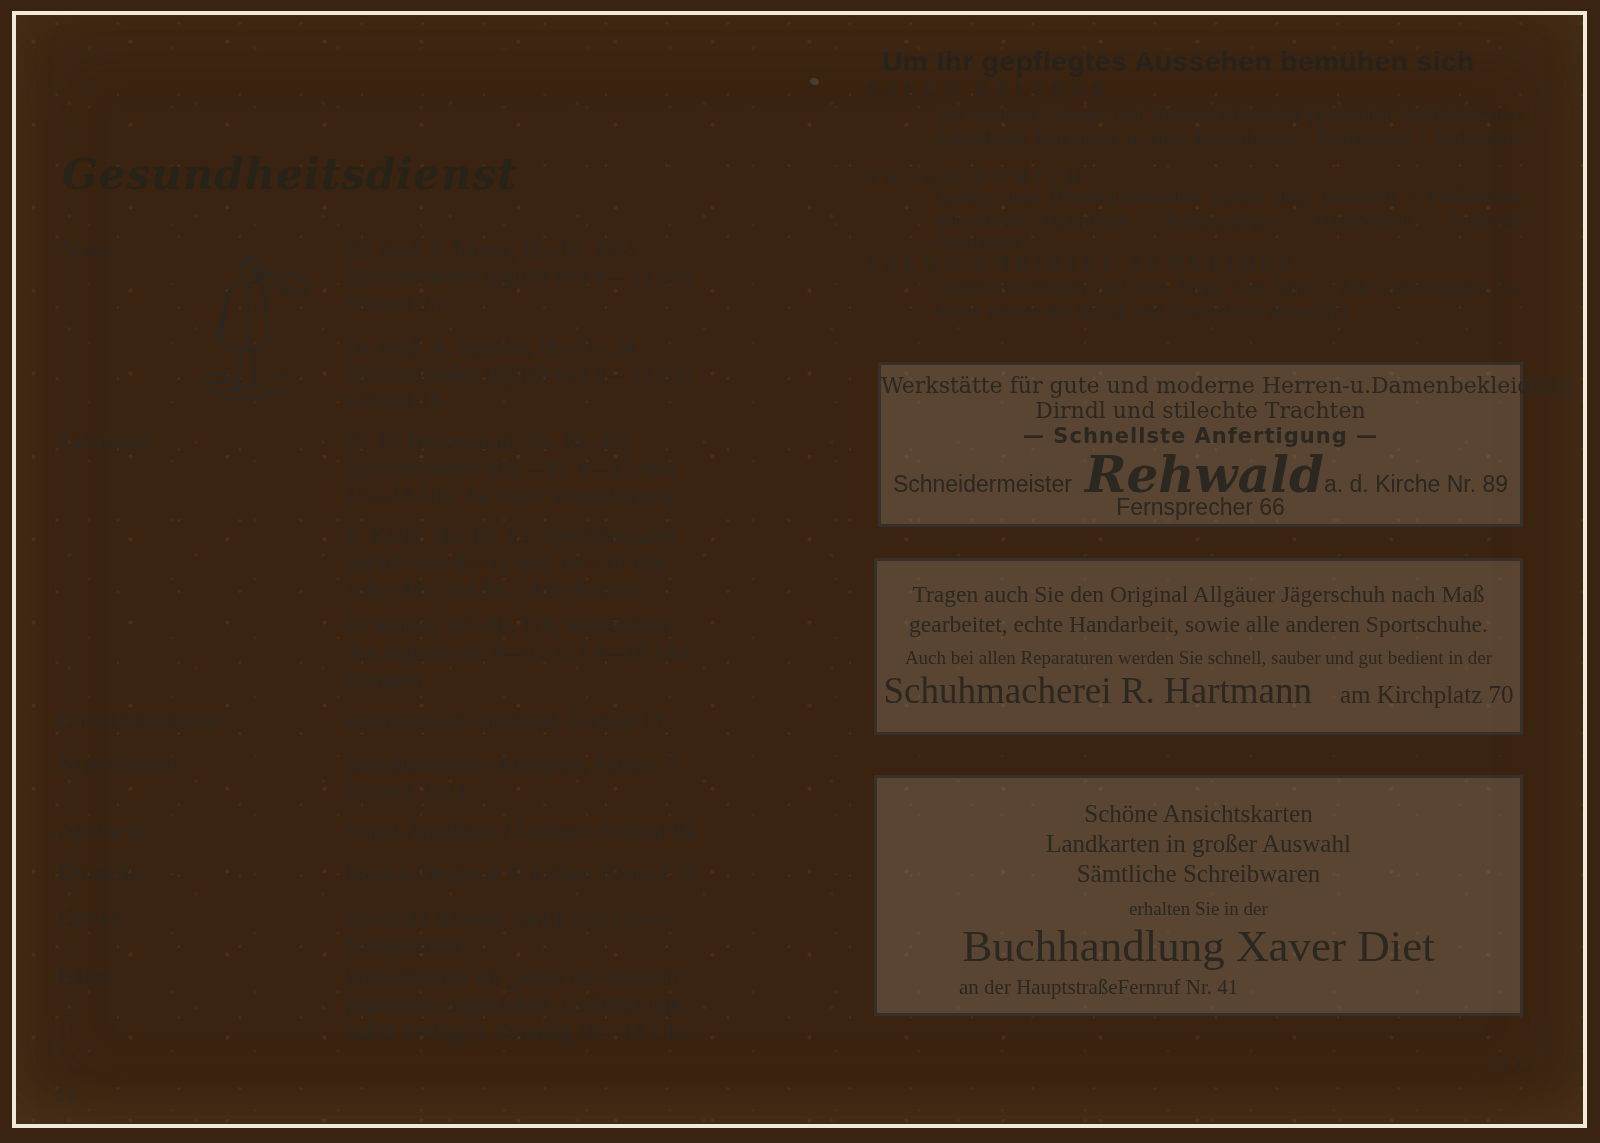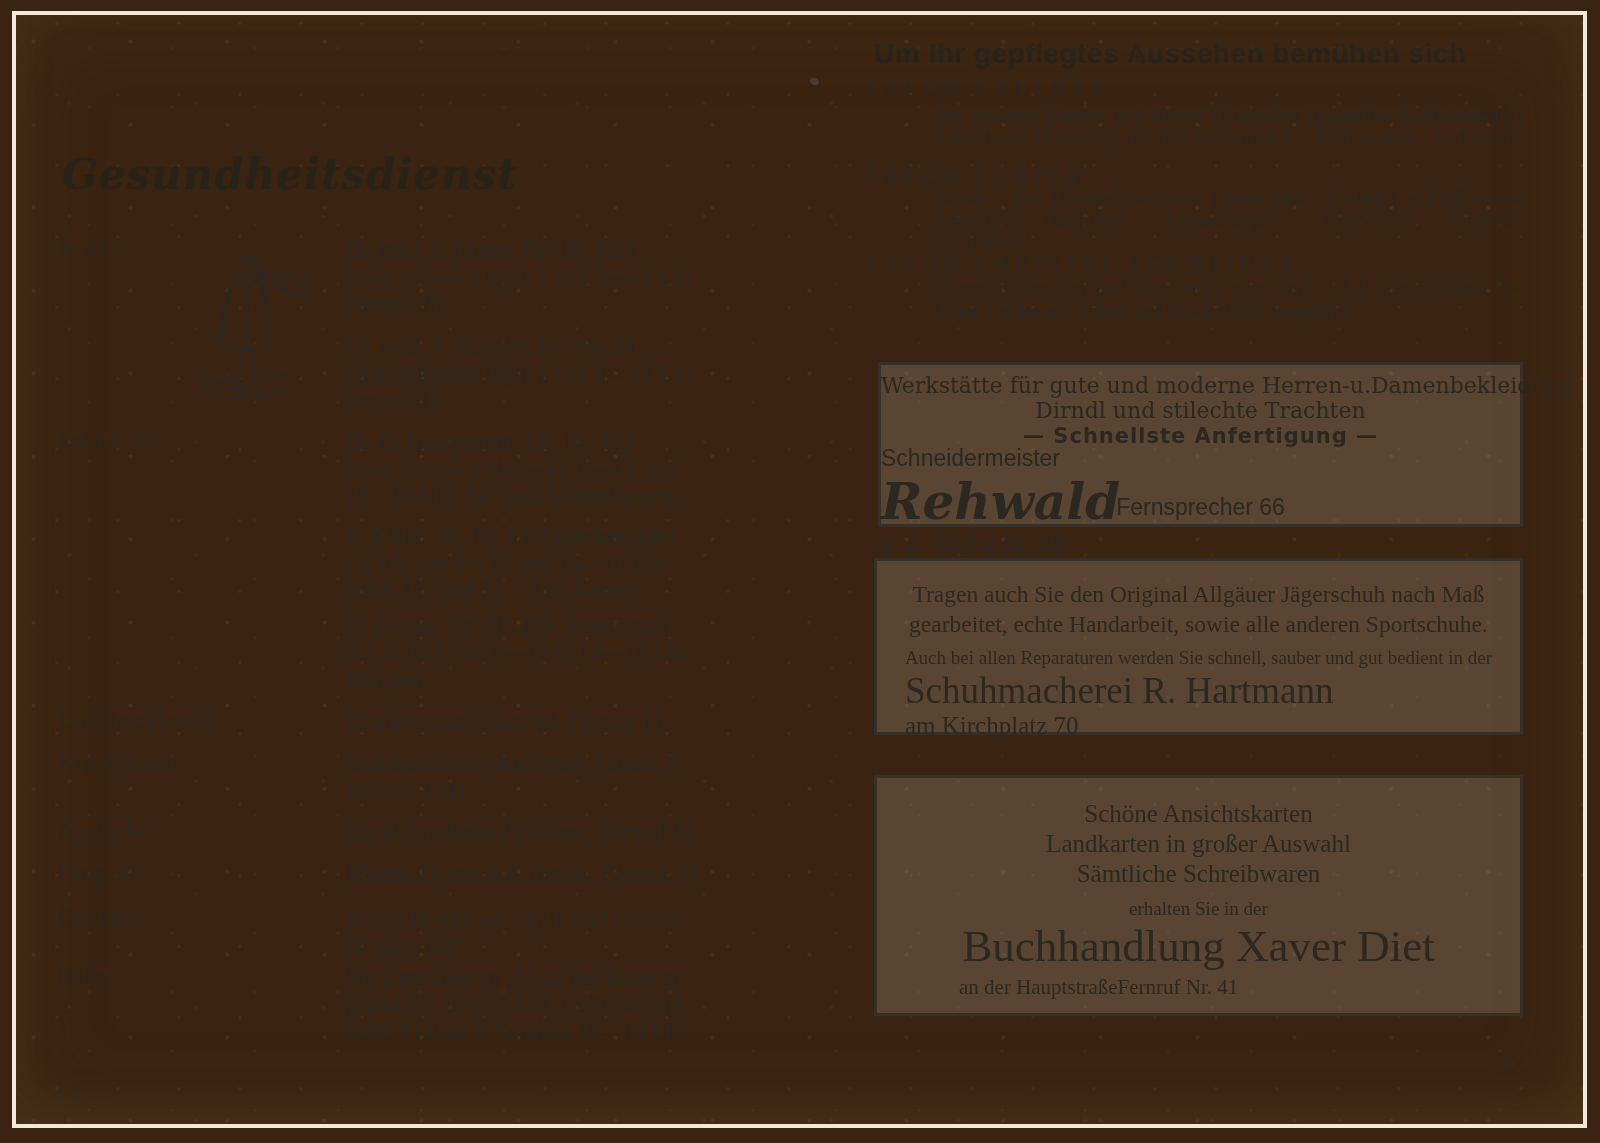--- a/index.html
+++ b/index.html
@@ -44,21 +44,21 @@
   .entry-label{position:absolute;left:58px;top:0;font-size:23px;white-space:nowrap;}
   .entry-lines{position:absolute;left:345px;top:0;width:400px;font-size:23px;line-height:27px;}
   .entry-lines div{white-space:nowrap;}
   .doctor{position:absolute;left:195px;top:248px;}
   .pageno{position:absolute;font-size:21px;letter-spacing:2px;}
   .pageno-left{left:55px;top:1082px;}
   .pageno-right{left:1500px;top:1050px;}
 
   
   .r-heading{
-    position:absolute;left:866px;top:30px;margin:8px;
+    position:absolute;left:866px;top:30px;margin:16px;
     font-family:"Liberation Sans",sans-serif;font-weight:bold;
     font-size:28px;letter-spacing:.5px;color:#26221c;
   }
   .salon-name{
     position:absolute;left:866px;font-size:22px;letter-spacing:5px;white-space:nowrap;
   }
   .salon-lines{
     position:absolute;left:935px;width:587px;font-size:19px;line-height:22.5px;
   }
   .jl{text-align:justify;text-align-last:justify;}
@@ -66,21 +66,21 @@
   .adbox{
     position:absolute;border:3px solid #35302a;background:rgba(236,225,205,.18);
   }
   .adc{position:absolute;left:0;width:100%;text-align:center;white-space:nowrap;}
   .slab{font-family:"DejaVu Serif",serif;}
   .sans{font-family:"Liberation Sans",sans-serif;}
   .b-bold{font-family:"DejaVu Sans",sans-serif;font-weight:bold;letter-spacing:1px;}
   .script{
     font-family:"DejaVu Serif",serif;font-style:italic;font-weight:bold;
   }
-  .flexrow{display:flex;justify-content:center;align-items:baseline;flex-direction:column;}
+  .flexrow{display:flex;justify-content:center;align-items:baseline;}
   .spread-row{
     position:absolute;left:0;width:100%;display:flex;
     padding:0 82px;box-sizing:border-box;font-size:21px;
   }
   .ink-speck{
     position:absolute;left:810px;top:78px;width:9px;height:7px;border-radius:60% 50%;
     background:#4a423a;transform:rotate(38deg);opacity:.85;
   }
 </style>
 </head>
@@ -207,21 +207,21 @@
       <h2 class="r-heading">Um Ihr gepflegtes Aussehen bemühen sich</h2>
 
       <div class="salon-name" style="top:76px">SALON KELLNER</div>
       <div class="salon-lines" style="top:104px">
         <div class="jl">Der moderne Damen- und Herren-Frisiersalon (gegenüber Raiffeisenbank)</div>
         <div class="jl">Individuelle Bedienung in allen Facharbeiten - Parfümerien - Badeartikel</div>
       </div>
 
       <div class="salon-name" style="top:164px">SALON EURICH</div>
       <div class="salon-lines" style="top:186px">
-        <div class="jl">Damen- und Herren-Frisiersalon (neben dem Trachten) - Parfümerien</div>
+        <div class="jl">Damen- und Herren-Frisiersalon (neben dem Reinhold) - Parfümerien</div>
         <div class="jl">Individuelle Haarpflege - Kurpackungen - Dauerwellen - Lockwell</div>
         <div>Haarfärben</div>
       </div>
 
       <div class="salon-name" style="top:250px">SALON CHRISTEL SCHNEIDER</div>
       <div class="salon-lines" style="top:277px">
         <div class="jl">Damen-Frisiersalon (auf dem Wege zum Bad) - Alle einschlägigen Ar-</div>
         <div>beiten werden mit Schick und Gewandtheit ausgeführt</div>
       </div>
 

